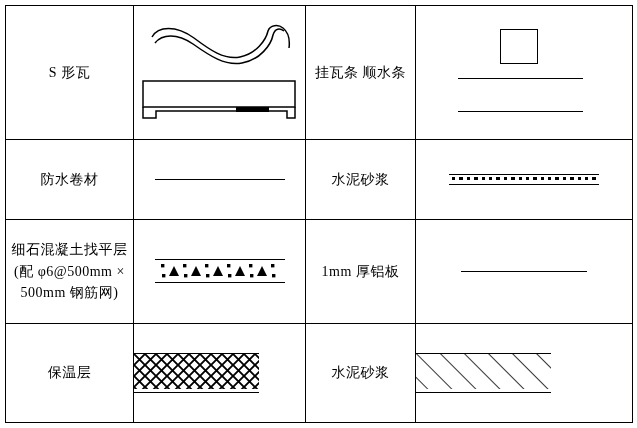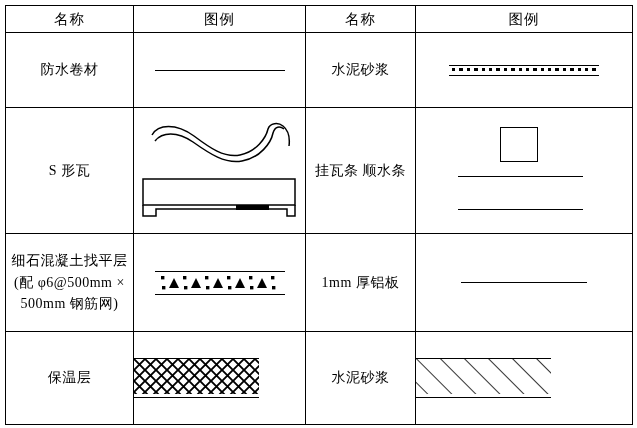--- a/index.html
+++ b/index.html
@@ -186,64 +186,20 @@
 
 <table id="legend-table">
   <colgroup>
     <col class="col-name">
     <col class="col-sym">
     <col class="col-name2">
     <col class="col-sym2">
   </colgroup>
 
   <tbody>
-      <tr class="hdr-row">
-    <td>名称</td>
-    <td>图例</td>
-    <td>名称</td>
-    <td>图例</td>
-  </tr>
-
-  <tr style="height:75px;">
-    <td class="name-cell">
-      <span class="ln">防水卷材</span>
-    </td>
-    <td class="sym-cell">
-      <div class="single-line"></div>
-    </td>
-    <td class="name-cell">
-      <span class="ln">水泥砂浆</span>
-    </td>
-    <td class="sym-cell">
-      <div class="band mortar-band">
-        <div class="mortar-dots">
-          <i></i>
-              <i></i>
-              <i></i>
-              <i></i>
-              <i></i>
-              <i></i>
-              <i></i>
-              <i></i>
-              <i></i>
-              <i></i>
-          <i></i>
-              <i></i>
-              <i></i>
-              <i></i>
-              <i></i>
-              <i></i>
-              <i></i>
-              <i></i>
-              <i></i>
-              <i></i>
-        </div>
-      </div>
-    </td>
-  </tr>
 
   <tr style="height:126px;">
     <td class="name-cell">
       <span class="ln">S 形瓦</span>
     </td>
     <td class="sym-cell">
       <div class="s-tile-wrap">
         <svg class="s-curve" width="146" height="48" viewBox="0 0 146 48">
           <path d="M4,13 C10,2 28,1 46,14 C62,26 76,36 92,33 C108,30 118,16 120,7 C122,1 130,0 135,4 C140,8 142,16 141,24" fill="none" stroke="#000" stroke-width="1.5"></path>
           <path d="M7,19 C14,10 29,9 45,20 C62,32 77,42 94,39 C112,36 123,21 125,11 C127,4 132,4 136,7" fill="none" stroke="#000" stroke-width="1.5"></path>
@@ -256,20 +212,58 @@
       </div>
     </td>
     <td class="name-cell">
       <span class="ln">挂瓦条 顺水条</span>
     </td>
     <td class="sym-cell">
       <div class="batten-wrap">
         <div class="batten-square"></div>
         <div class="batten-line-a"></div>
         <div class="batten-line-b"></div>
+      </div>
+    </td>
+  </tr>
+
+  <tr style="height:75px;">
+    <td class="name-cell">
+      <span class="ln">防水卷材</span>
+    </td>
+    <td class="sym-cell">
+      <div class="single-line"></div>
+    </td>
+    <td class="name-cell">
+      <span class="ln">水泥砂浆</span>
+    </td>
+    <td class="sym-cell">
+      <div class="band mortar-band">
+        <div class="mortar-dots">
+          <i></i>
+              <i></i>
+              <i></i>
+              <i></i>
+              <i></i>
+              <i></i>
+              <i></i>
+              <i></i>
+              <i></i>
+              <i></i>
+          <i></i>
+              <i></i>
+              <i></i>
+              <i></i>
+              <i></i>
+              <i></i>
+              <i></i>
+              <i></i>
+              <i></i>
+              <i></i>
+        </div>
       </div>
     </td>
   </tr>
 
   <tr style="height:98px;">
     <td class="name-cell">
       <span class="ln">细石混凝土找平层</span>
       <span class="ln">(配 φ6@500mm ×</span>
       <span class="ln">500mm 钢筋网)</span>
     </td>

